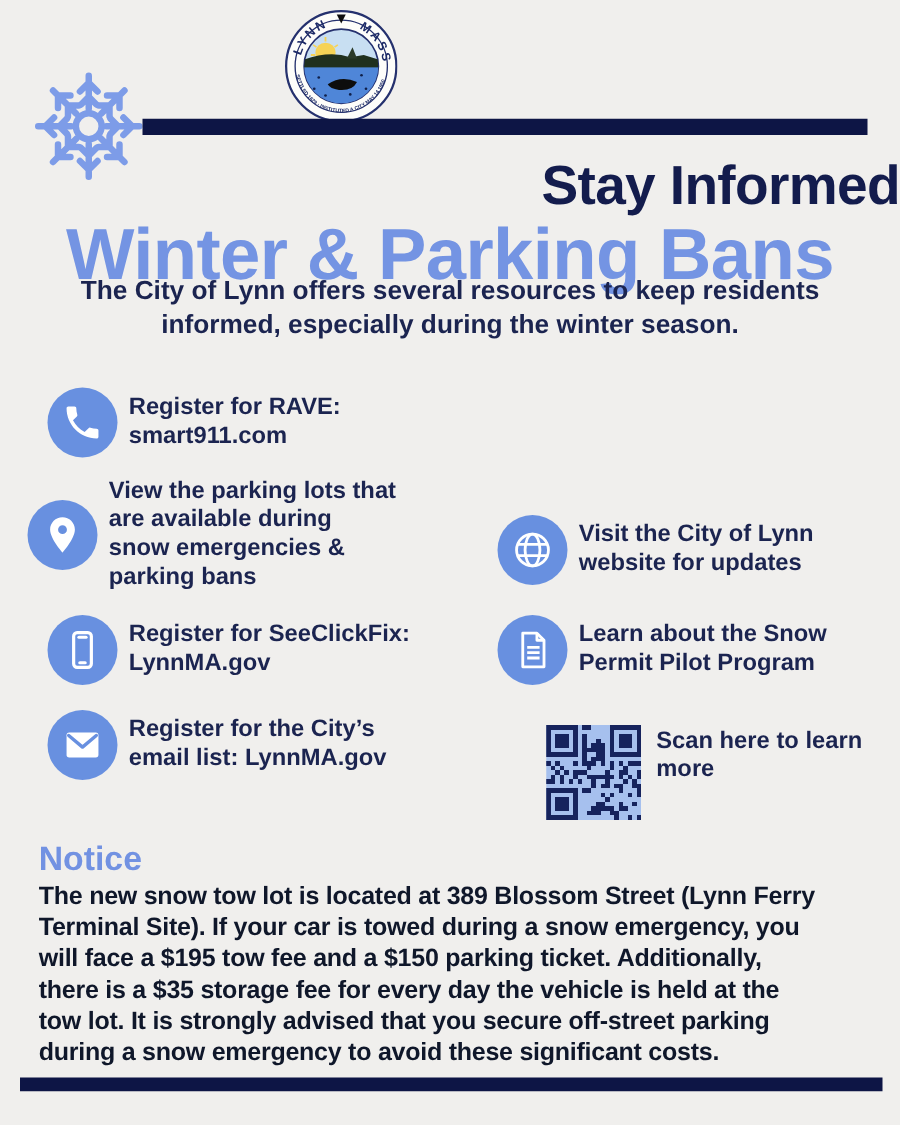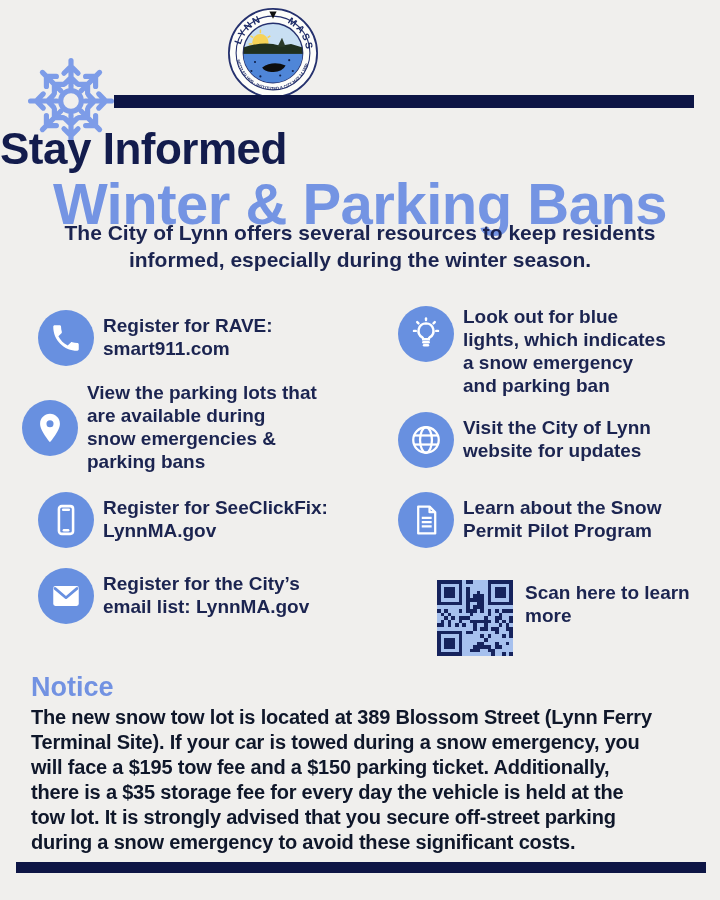--- a/index.html
+++ b/index.html
@@ -11,21 +11,21 @@
   .header-text{position:absolute;left:332px;top:30px;}
   .org-name{font-size:23px;font-weight:800;color:#141b4a;letter-spacing:.5px;}
   .dept-name{font-size:15px;font-weight:700;color:#141b4a;margin-top:7px;margin-left:4px;}
 
   .snowflake{position:absolute;left:24px;top:54px;width:94px;height:94px;color:#7d9ce8;}
   .bar{position:absolute;background:#0d1545;}
   .bar.top{left:114px;top:95px;width:580px;height:13px;}
   .bar.bottom{left:16px;top:862px;width:690px;height:11px;}
 
   
-  .title1{position:absolute;left:0;top:124px;width:720px;text-align:left;font-size:44px;font-weight:800;color:#131c4d;letter-spacing:-.5px;}
+  .title1{position:absolute;left:0;top:124px;width:720px;text-align:right;font-size:44px;font-weight:800;color:#131c4d;letter-spacing:-.5px;}
   .title2{position:absolute;left:0;top:170px;width:720px;text-align:center;font-size:58px;font-weight:800;color:#7494e3;letter-spacing:-.5px;}
   .subtitle{position:absolute;left:0;top:220px;width:720px;text-align:center;font-size:21px;font-weight:600;color:#1b2450;line-height:1.27;white-space:pre-line;}
 
   
   .item{position:absolute;display:flex;align-items:center;}
   .item.align-top{align-items:flex-start;}
   .icon-circle{flex:0 0 56px;width:56px;height:56px;border-radius:50%;background:#6890e0;display:flex;align-items:center;justify-content:center;}
   .icon-circle svg{width:34px;height:34px;}
   .item-text{margin-left:9px;font-size:19px;font-weight:700;color:#1b2450;line-height:1.21;white-space:pre-line;}
   .l1{top:310px;left:38px;width:330px;}
@@ -152,38 +152,20 @@
     <span class="icon-circle">
       <svg viewBox="0 0 24 24">
         <rect x="3" y="5" width="18" height="14" rx="1.5" fill="#fff"></rect>
         <path d="M4.2 6.6 L12 13.2 L19.8 6.6" fill="none" stroke="#6890e0" stroke-width="1.9" stroke-linecap="round" stroke-linejoin="round"></path>
       </svg>
     </span>
     <div class="item-text">Register for the City’s
 email list: LynnMA.gov</div>
   </div>
 
-  <div class="item r1 align-top">
-    <span class="icon-circle">
-      <svg viewBox="0 0 24 24" fill="none" stroke="#fff" stroke-width="1.7" stroke-linecap="round">
-        <path d="M12 4.5 a5.3 5.3 0 0 1 2.6 9.9 c-.5.3-.6.8-.6 1.3 h-4 c0-.5-.1-1-.6-1.3 A5.3 5.3 0 0 1 12 4.5 Z"></path>
-        <line x1="10.1" y1="17.8" x2="13.9" y2="17.8"></line>
-        <line x1="10.6" y1="19.9" x2="13.4" y2="19.9"></line>
-        <line x1="12" y1="1" x2="12" y2="2.2"></line>
-        <line x1="5.8" y1="3.6" x2="6.7" y2="4.5"></line>
-        <line x1="18.2" y1="3.6" x2="17.3" y2="4.5"></line>
-        <line x1="3.5" y1="9.8" x2="4.8" y2="9.8"></line>
-        <line x1="20.5" y1="9.8" x2="19.2" y2="9.8"></line>
-      </svg>
-    </span>
-    <div class="item-text">Look out for blue
-lights, which indicates
-a snow emergency
-and parking ban</div>
-  </div>
 
   <div class="item r2">
     <span class="icon-circle">
       <svg viewBox="0 0 24 24" fill="none" stroke="#fff" stroke-width="1.6">
         <circle cx="12" cy="12" r="9"></circle>
         <ellipse cx="12" cy="12" rx="4.2" ry="9"></ellipse>
         <line x1="3.6" y1="8.8" x2="20.4" y2="8.8"></line>
         <line x1="3.6" y1="15.2" x2="20.4" y2="15.2"></line>
       </svg>
     </span>

